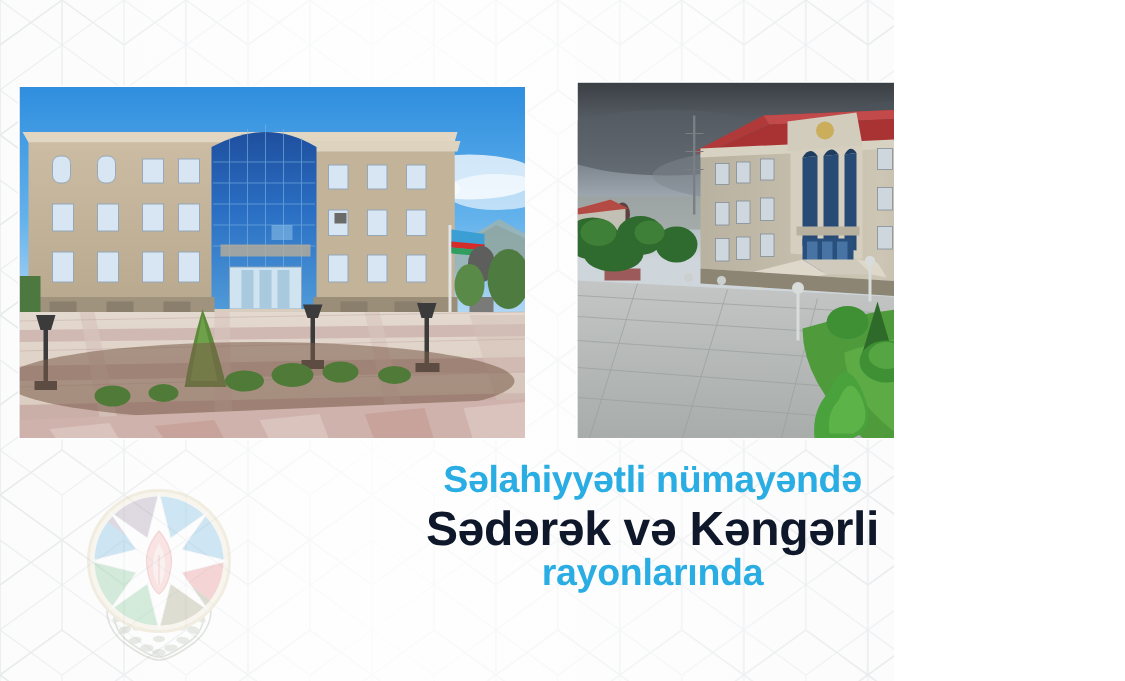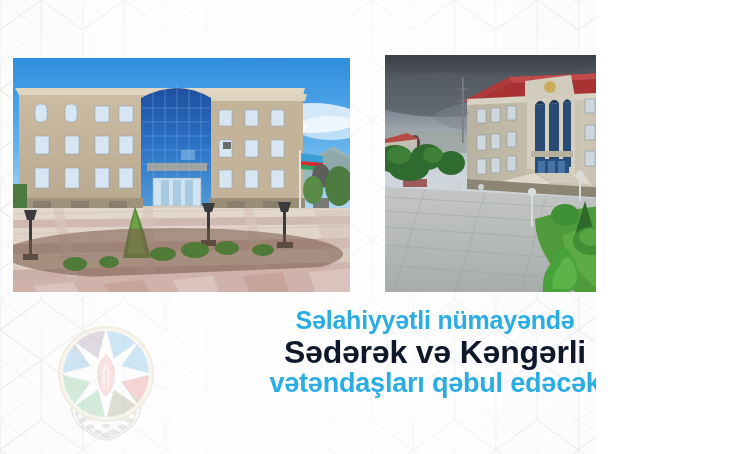--- a/index.html
+++ b/index.html
@@ -492,16 +492,16 @@
 
       <path d="M54 32 Q64 44 62 56 Q60 70 54 74 Q48 70 46 56 Q44 44 54 32 Z" fill="#f0a9a9" stroke="#e08080" stroke-width="0.9"></path>
       <path d="M54 40 Q59 49 58 57 Q57 66 54 69 Q51 66 50 57 Q49 49 54 40 Z" fill="#f8d3d3"></path>
       <path d="M54 48 L54 68" stroke="#e59a9a" stroke-width="1.2"></path>
     </svg>
   </div>
 
   <div id="headline">
     <span class="hl-line hl-1">Səlahiyyətli nümayəndə</span>
     <span class="hl-line hl-2">Sədərək və Kəngərli</span>
-    <span class="hl-line hl-4">vətəndaşları qəbul edəcək</span>
+    <span class="hl-line hl-3">rayonlarında</span>
   </div>
 
 </div>
 
 </body></html>

